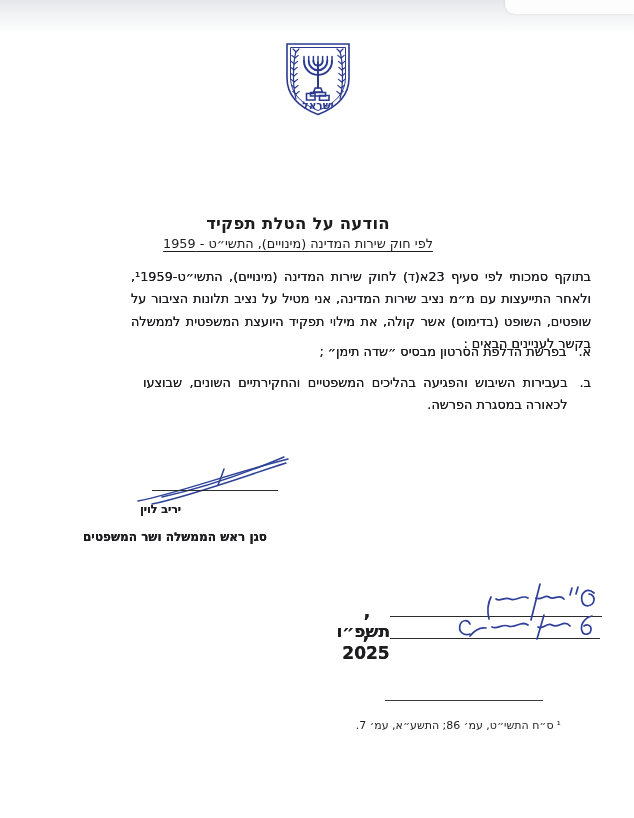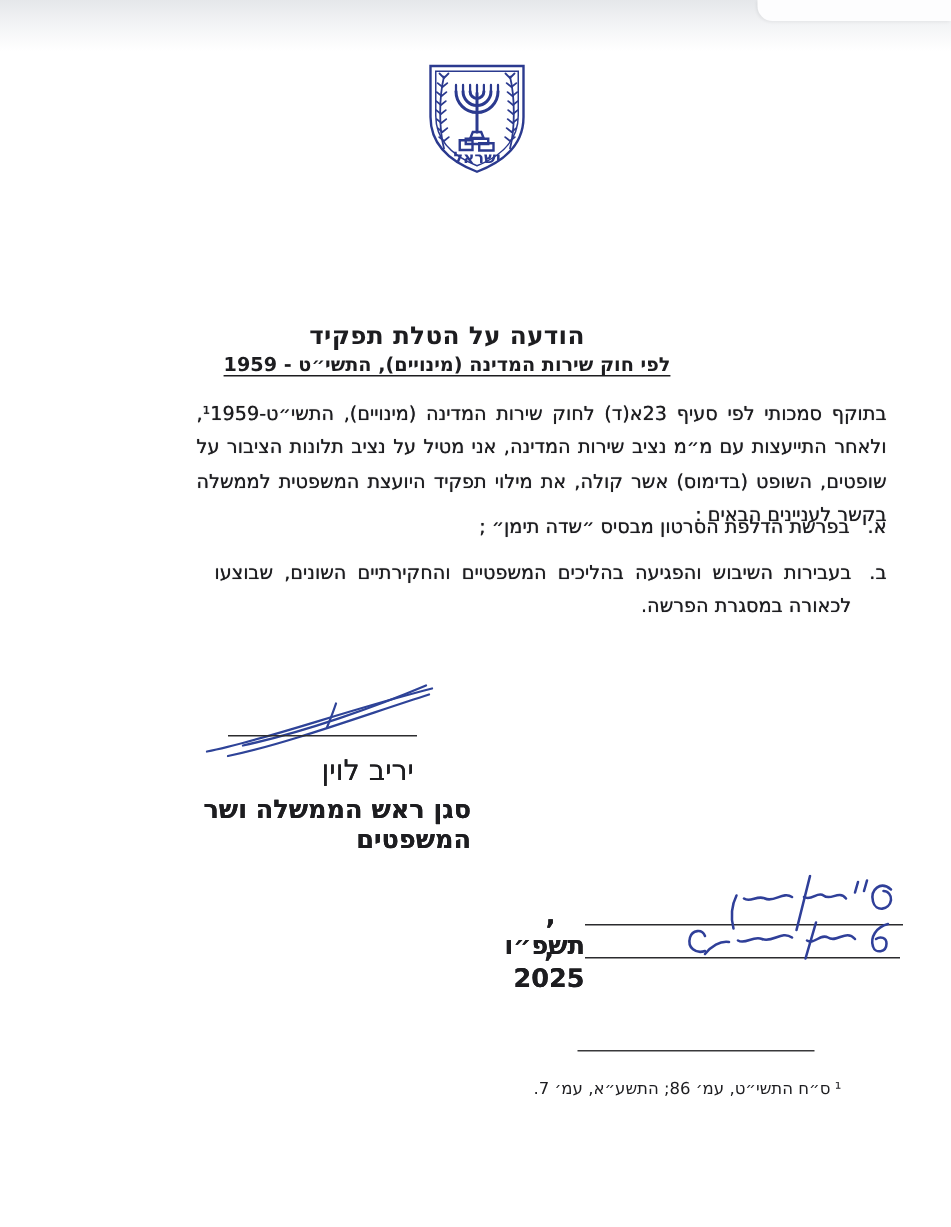--- a/index.html
+++ b/index.html
@@ -8,36 +8,36 @@
     font-family:"DejaVu Sans",sans-serif;color:#1d1d20;direction:rtl;padding-left:26px;
   }
   .top-strip{position:absolute;left:0;top:0;width:634px;height:34px;
     background:linear-gradient(180deg,#e5e7ea 0%,#f2f3f5 45%,#ffffff 100%);}
   .corner-card{position:absolute;left:505px;top:0;width:129px;height:14px;
     background:#fdfdfe;border-radius:0 0 0 10px;box-shadow:-1px 1px 2px rgba(0,0,0,.05);}
   .emblem{position:absolute;left:277px;top:38px;}
   .doc-title{position:absolute;left:0;top:214px;width:596px;text-align:center;
     font-size:16.5px;font-weight:bold;letter-spacing:.2px;}
   .doc-subtitle{position:absolute;left:0;top:236px;width:596px;text-align:center;
-    font-size:12.8px;font-weight:bold;text-decoration:underline;text-underline-offset:3px;
+    font-size:12.8px;font-weight:normal;text-decoration:underline;text-underline-offset:3px;
     text-decoration-thickness:1.3px;}
   .txt{font-size:12.8px;line-height:22.4px;text-shadow:0 0 .45px currentColor;}
   .para{position:absolute;top:266px;right:69px;left:87px;text-align:justify;margin-left:44px;}
   .item{position:absolute;right:69px;display:flex;gap:12px;}
   .item .marker{flex:0 0 auto;}
   .item-a{top:341px;white-space:nowrap;}
   .item-b{top:372px;left:95px;}
   .item-b .itext{text-align:justify;margin-left:48px;}
   .closing{position:absolute;top:406px;right:69px;white-space:nowrap;}
   .sig-strokes{position:absolute;left:133px;top:450px;}
   .sig-line{position:absolute;left:152px;top:490px;width:126px;border-top:1.6px solid #2c2c2e;}
-  .sig-name{position:absolute;left:140px;top:503px;width:136px;text-align:right;
-    font-weight:normal;font-size:19px;text-shadow:0 0 .4px currentColor;}
-  .sig-role{position:absolute;left:98px;top:530px;width:216px;text-align:right;
-    font-weight:bold;font-size:17px;text-shadow:0 0 .4px currentColor;}
+  .sig-name{position:absolute;left:140px;top:503px;width:136px;text-align:left;
+    font-weight:bold;font-size:11px;text-shadow:0 0 .4px currentColor;}
+  .sig-role{position:absolute;left:83px;top:530px;width:216px;text-align:left;
+    font-weight:bold;font-size:12px;text-shadow:0 0 .4px currentColor;}
   .date-underline{position:absolute;height:0;border-bottom:1.5px solid #2b2b2d;}
   .du1{left:390px;top:616px;width:212px;}
   .du2{left:390px;top:638px;width:210px;}
   .date-printed{position:absolute;font-size:17px;font-weight:bold;direction:rtl;text-align:center;
     text-shadow:0 0 .3px currentColor;}
   .dp1{left:344px;top:601px;width:46px;}
   .dp2{left:342px;top:623px;width:48px;}
   .hw1{position:absolute;left:428px;top:583px;}
   .hw2{position:absolute;left:424px;top:612px;}
   .footnote-sep{position:absolute;left:385px;top:700px;width:158px;border-top:1.6px solid #39393b;}

